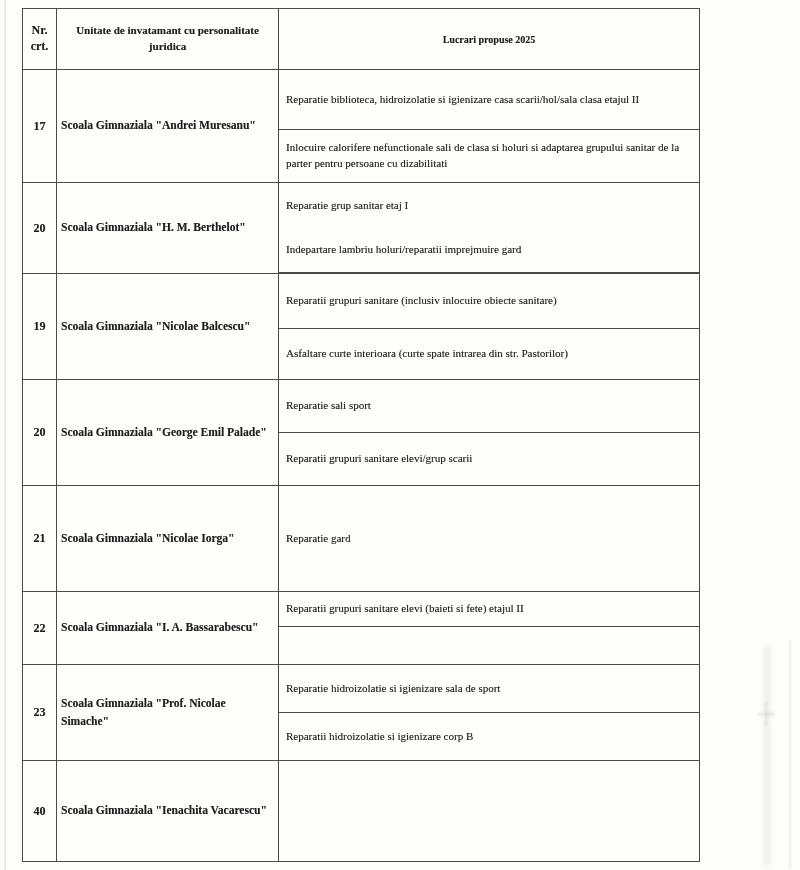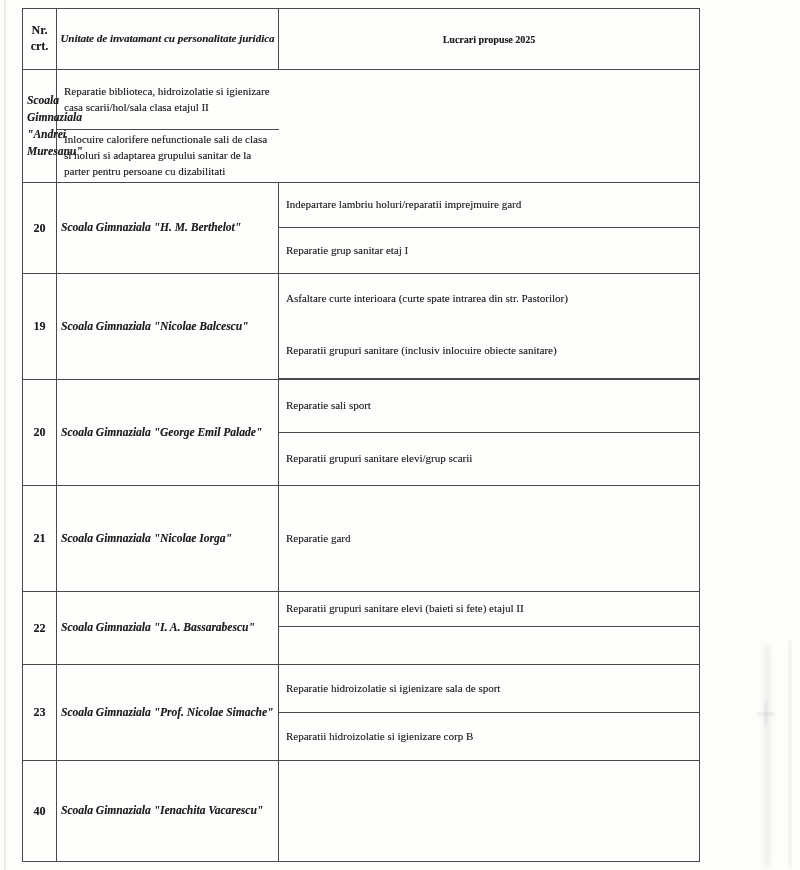--- a/index.html
+++ b/index.html
@@ -62,21 +62,20 @@
     display: flex; align-items: center; justify-content: center;
     font-weight: bold; font-size: 12px;
     padding: 1px;
   }
   .c-school {
     border-right: 1.2px solid #4a4a4a;
     display: flex; align-items: center;
     padding: 2px 2px 2px 4px;
     font-weight: bold; font-size: 11.5px;
     line-height: 1.5;
-    font-style: italic;
   }
   .c-works { display: flex; flex-direction: column; min-width: 0; }
   .work {
     display: flex; align-items: center;
     padding: 2px 4px 2px 7px;
     font-size: 11px; line-height: 1.45;
   }
   .work-top { flex: 0 0 auto; border-bottom: 1.2px solid #4a4a4a; box-sizing: border-box; }
   .work-bottom { flex: 1 1 auto; }
 
@@ -101,42 +100,43 @@
 
   <div class="tbl">
 
     <div class="row hdr">
       <div class="c-nr">Nr. crt.</div>
       <div class="c-school">Unitate de invatamant cu personalitate juridica</div>
       <div class="c-works-hdr">Lucrari propuse 2025</div>
     </div>
 
     <div class="row" style="height:112px">
+      <div class="c-nr">17</div>
       <div class="c-school">Scoala Gimnaziala "Andrei Muresanu"</div>
       <div class="c-works">
         <div class="work work-top" style="height:60px">Reparatie biblioteca, hidroizolatie si igienizare casa scarii/hol/sala clasa etajul II</div>
         <div class="work work-bottom">Inlocuire calorifere nefunctionale sali de clasa si holuri si adaptarea grupului sanitar de la parter pentru persoane cu dizabilitati</div>
       </div>
     </div>
 
     <div class="row" style="height:90px">
       <div class="c-nr">20</div>
       <div class="c-school">Scoala Gimnaziala "H. M. Berthelot"</div>
       <div class="c-works">
+        <div class="work work-bottom">Reparatie grup sanitar etaj I</div>
         <div class="work work-top" style="height:45px">Indepartare lambriu holuri/reparatii imprejmuire gard</div>
-        <div class="work work-bottom">Reparatie grup sanitar etaj I</div>
       </div>
     </div>
 
     <div class="row" style="height:105px">
       <div class="c-nr">19</div>
       <div class="c-school">Scoala Gimnaziala "Nicolae Balcescu"</div>
       <div class="c-works">
+        <div class="work work-top" style="height:55px">Reparatii grupuri sanitare (inclusiv inlocuire obiecte sanitare)</div>
         <div class="work work-bottom">Asfaltare curte interioara (curte spate intrarea din str. Pastorilor)</div>
-        <div class="work work-top" style="height:55px">Reparatii grupuri sanitare (inclusiv inlocuire obiecte sanitare)</div>
       </div>
     </div>
 
     <div class="row" style="height:105px">
       <div class="c-nr">20</div>
       <div class="c-school">Scoala Gimnaziala "George Emil Palade"</div>
       <div class="c-works">
         <div class="work work-top" style="height:53px">Reparatie sali sport</div>
         <div class="work work-bottom">Reparatii grupuri sanitare elevi/grup scarii</div>
       </div>

